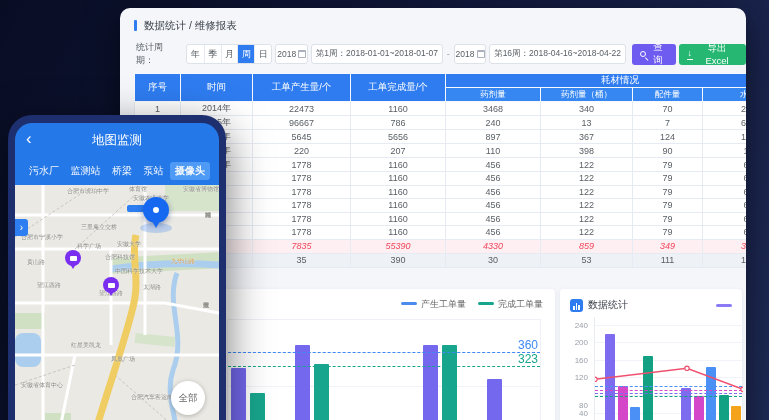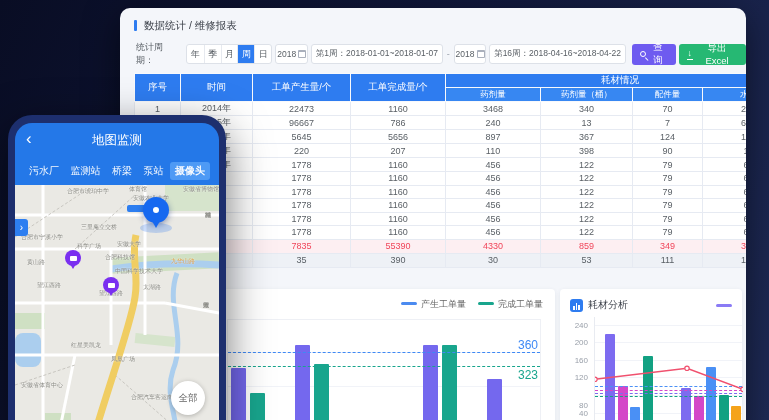--- a/index.html
+++ b/index.html
@@ -36,21 +36,21 @@
   .mag::after { content:""; position:absolute; width:1.4px; height:3.5px; background:#fff; left:5px; top:4.6px; transform:rotate(-45deg); }
   .dl-icon { font-size:9px; line-height:1; border-bottom:1.4px solid #fff; padding:0 1px 1px; }
 
   
   table { border-collapse:collapse; table-layout:fixed; margin:8px 0 0 14px; width:660px; }
   th,td { border:1px solid #e6eaf2; text-align:center; overflow:hidden; white-space:nowrap; }
   thead th { background:#2e7cf0; color:#fff; font-weight:normal; font-size:9.5px; height:14px;
              border-color:rgba(255,255,255,.35); }
   thead th.sub { font-size:8.5px; background:#3787f2; }
   tbody td { background:#fff; font-size:9px; color:#5a6066; height:13.5px; }
-  tr.total td { background:#fdeff2; color:#f0455a; }
+  tr.total td { background:#fdeff2; color:#f0455a;font-style:italic; }
   tr.avg td { background:#eef1f6; color:#5a6066; }
 
   
   .chart-card { position:absolute; background:#fff; border-radius:4px; box-shadow:0 1px 4px rgba(30,50,90,.08); }
   .chart-card.left { left:95px; top:281px; width:340px; height:205px; }
   .chart-card.right { left:440px; top:281px; width:182px; height:205px; }
   .legend { position:absolute; right:12px; top:9px; display:flex; gap:12px; font-size:9px; color:#666; align-items:center; }
   .sw { display:inline-block; width:16px; height:3px; border-radius:2px; margin-right:4px; vertical-align:2px; }
   .plot { position:absolute; }
   #left-plot { left:12px; top:30px; width:314px; height:170px; border:1px solid #eef0f5; border-bottom:none; background:#fff; }
@@ -304,32 +304,32 @@
         <div class="bar" style="left:3px;width:15px;height:120.9px;background:#7468ee"></div>
         <div class="bar" style="left:22px;width:15px;height:96.3px;background:#18a58d"></div>
         <div class="bar" style="left:67px;width:15px;height:143.6px;background:#7468ee"></div>
         <div class="bar" style="left:86px;width:15px;height:124.7px;background:#18a58d"></div>
         <div class="bar" style="left:195px;width:15px;height:143.6px;background:#7468ee"></div>
         <div class="bar" style="left:214px;width:15px;height:143.6px;background:#18a58d"></div>
         <div class="bar" style="left:259px;width:15px;height:109.6px;background:#7468ee"></div>
         <div class="refline" style="bottom:136.0px;border-color:#3e89f5"></div>
     <span class="reflbl" style="bottom:137px;color:#3e89f5">360</span>
         <div class="refline" style="bottom:122.0px;border-color:#18a58d"></div>
-    <span class="reflbl" style="bottom:107px;color:#18a58d">323</span>
+    <span class="reflbl" style="bottom:123px;color:#18a58d">323</span>
       </div>
   </div>
 
   <div class="chart-card right">
     <div class="r-head">
       <span class="r-icon">
           <i></i>
           <i></i>
           <i></i>
         </span>
-      <span class="r-title">耗材分析</span>
+      <span class="r-title">数据统计</span>
       <span class="r-legend-swatch" id="right-legend-swatch" style="background: rgb(138, 123, 245);"></span>
     </div>
     <div class="yaxis" id="right-yaxis">
         <span class="tick" style="bottom:101.2px">240</span>
         <span class="tick" style="bottom:83.7px">200</span>
         <span class="tick" style="bottom:66.2px">160</span>
         <span class="tick" style="bottom:48.6px">120</span>
         <span class="tick" style="bottom:21px">80</span>
         <span class="tick" style="bottom:13.5px">40</span>
       </div>

